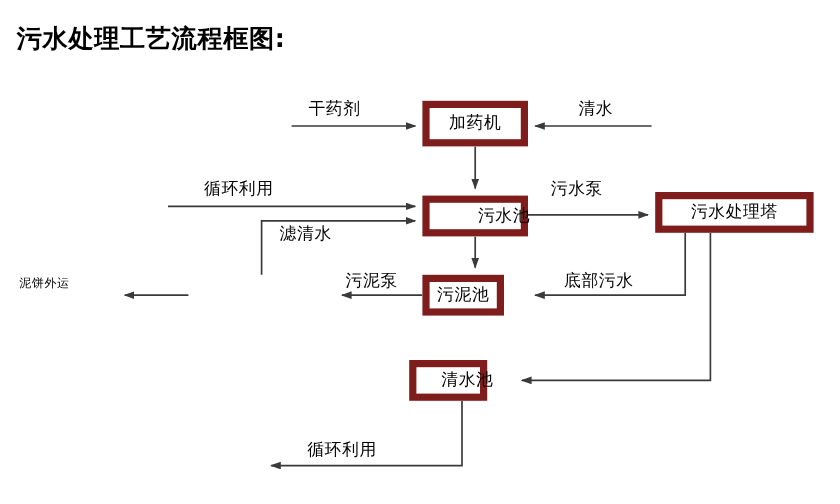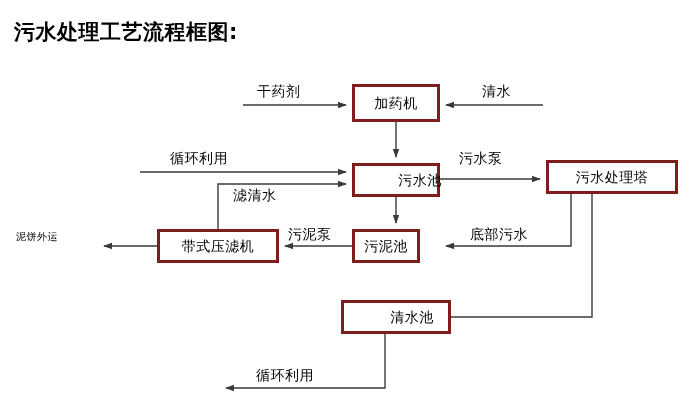--- a/index.html
+++ b/index.html
@@ -34,21 +34,21 @@
     left: 14px;
     top: 18px;
     font-size: 21px;
     font-weight: bold;
     letter-spacing: 0.5px;
     white-space: nowrap;
     color: #000;
   }
   .node {
     position: absolute;
-    border: 3px solid #7f1d1d;
+    border: 6px solid #7f1d1d;
     background: #ffffff;
     box-sizing: border-box;
     display: flex;
     align-items: center;
     justify-content: center;
     font-size: 14px;
     line-height: 1;
     letter-spacing: 0.5px;
     white-space: nowrap;
     color: #000;
@@ -118,29 +118,26 @@
   </div>
 
   <div class="node" style="left:352px; top:163px; width:88px; height:34px;padding-left:48px;">
     <span>污水池</span>
   </div>
 
   <div class="node" style="left:546px; top:160px; width:132px; height:34px;align-items:center;">
     <span>污水处理塔</span>
   </div>
 
-  <div class="node" style="left:157px; top:229px; width:122px; height:34px;">
-    <span>带式压滤机</span>
-  </div>
 
   <div class="node" style="left:352px; top:229px; width:68px; height:34px;">
     <span>污泥池</span>
   </div>
 
-  <div class="node" style="left:341px; top:300px; width:110px; height:34px;padding-left:32px;">
+  <div class="node" style="left:341px; top:300px; width:65px; height:34px;padding-left:32px;">
     <span>清水池</span>
   </div>
 
   <div class="edge-label" style="left:257px; top:84px;">干药剂</div>
 
   <div class="edge-label" style="left:482px; top:84px;">清水</div>
 
   <div class="edge-label" style="left:170px; top:151px;">循环利用</div>
 
   <div class="edge-label" style="left:233px; top:188px;">滤清水</div>

